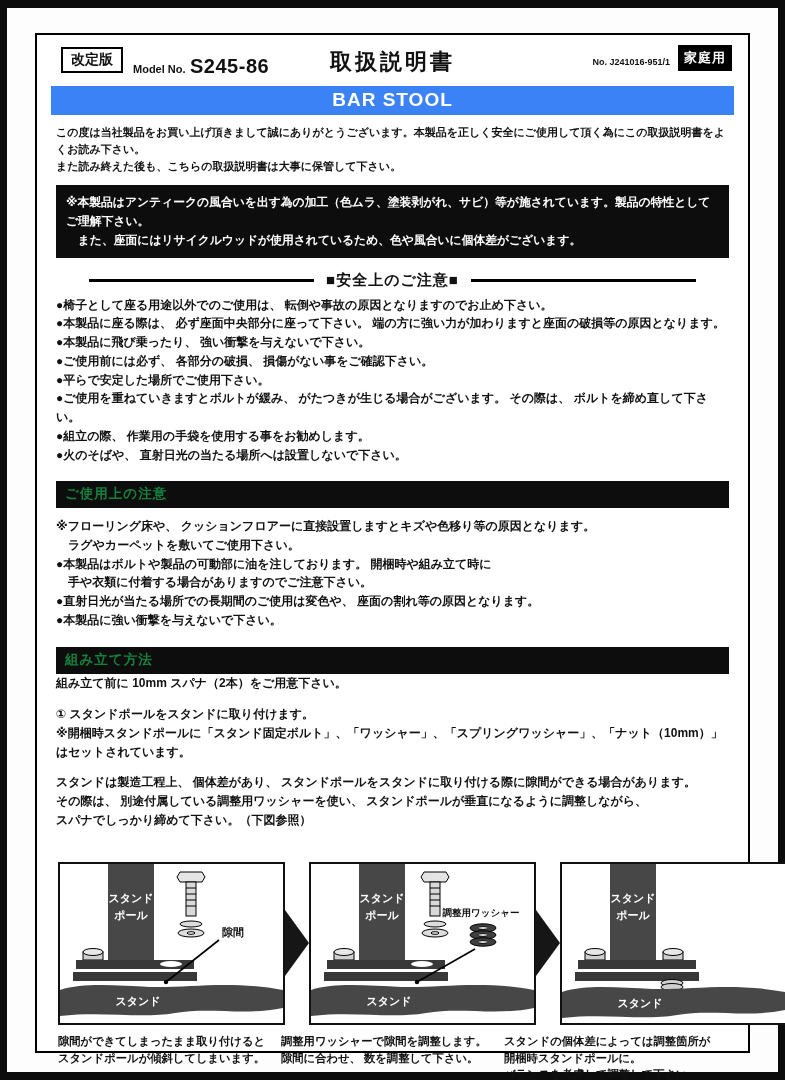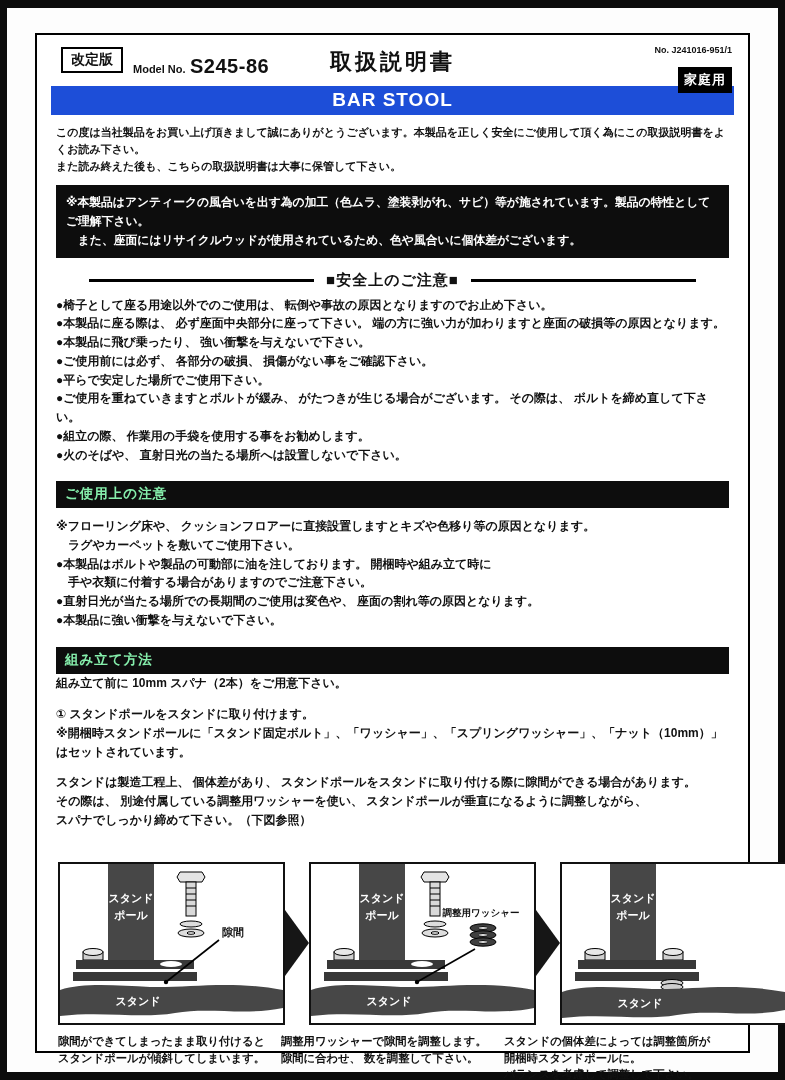--- a/index.html
+++ b/index.html
@@ -29,48 +29,48 @@
     font-size:14px; font-weight:600;
   }
   .model { position:absolute; left:82px; top:10px; white-space:nowrap; }
   .model .lbl { font-size:11px; font-weight:bold; }
   .model .num { font-size:20px; font-weight:bold; letter-spacing:.5px; }
   .doc-title {
     position:absolute; left:0; right:0; top:2px; text-align:center;
     font-size:22px; font-weight:bold; letter-spacing:3px;
   }
   .hdr-right {
-    position:absolute; right:2px; top:0; display:flex; align-items:flex-end; gap:8px;flex-direction:column;
+    position:absolute; right:2px; top:0; display:flex; align-items:flex-end; gap:8px;
   }
   .doc-no { font-size:9px; font-weight:bold; padding-bottom:4px; }
   .home-badge {
     background:#000; color:#fff; font-size:13px; font-weight:bold;
     padding:4px 6px; letter-spacing:1px;
   }
   .barstool {
-    margin-top:5px; background:#1d4ed8; color:#fff; text-align:center;
+    margin-top:5px; background:#3b82f6; color:#fff; text-align:center;
     font-size:19px; font-weight:bold; letter-spacing:1px; padding:3px 0 4px 0;
   }
   
   .content { padding:0 5px; }
   .intro { margin-top:9px; font-size:11px; font-weight:600; line-height:1.55; }
   .noticebox {
     margin-top:10px; background:#0d0d0d; color:#fff;
     padding:8px 10px; font-size:11.8px; font-weight:600; line-height:1.6;
   }
   .noticebox .indent { padding-left:1em; }
   .sec-heading {
     margin-top:13px; display:flex; align-items:center; justify-content:center;
   }
   .sec-heading .hline { width:225px; height:3px; background:#000; }
   .sec-heading .htxt { font-size:15px; font-weight:bold; margin:0 12px; letter-spacing:1px; }
   .txtline { font-size:12px; font-weight:600; line-height:1.56; }
   .bullets { margin-top:6px; }
   .secbar {
-    margin-top:17px; background:#0d0d0d; color:#86efac;
+    margin-top:17px; background:#0d0d0d; color:#15803d;
     font-size:13.5px; font-weight:bold; padding:4px 9px 5px 9px; letter-spacing:1px;
   }
   .usage-list { margin-top:9px; }
   .usage-list .indent { padding-left:1em; }
   .prep { }
   .step { margin-top:13px; }
   .para { margin-top:12px; }
   
   .diagrams {
     margin-top:32px; display:flex; align-items:center; justify-content:space-between;

